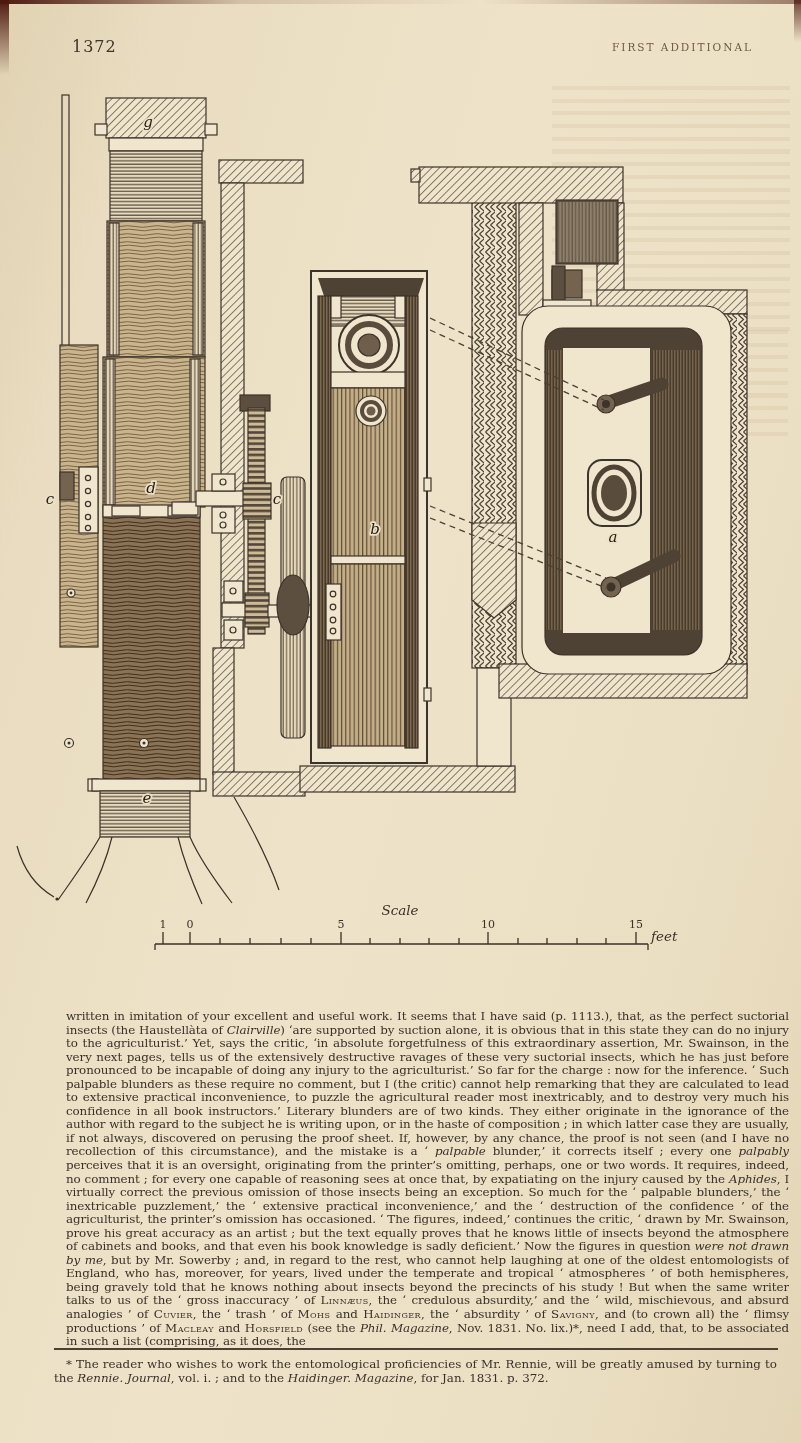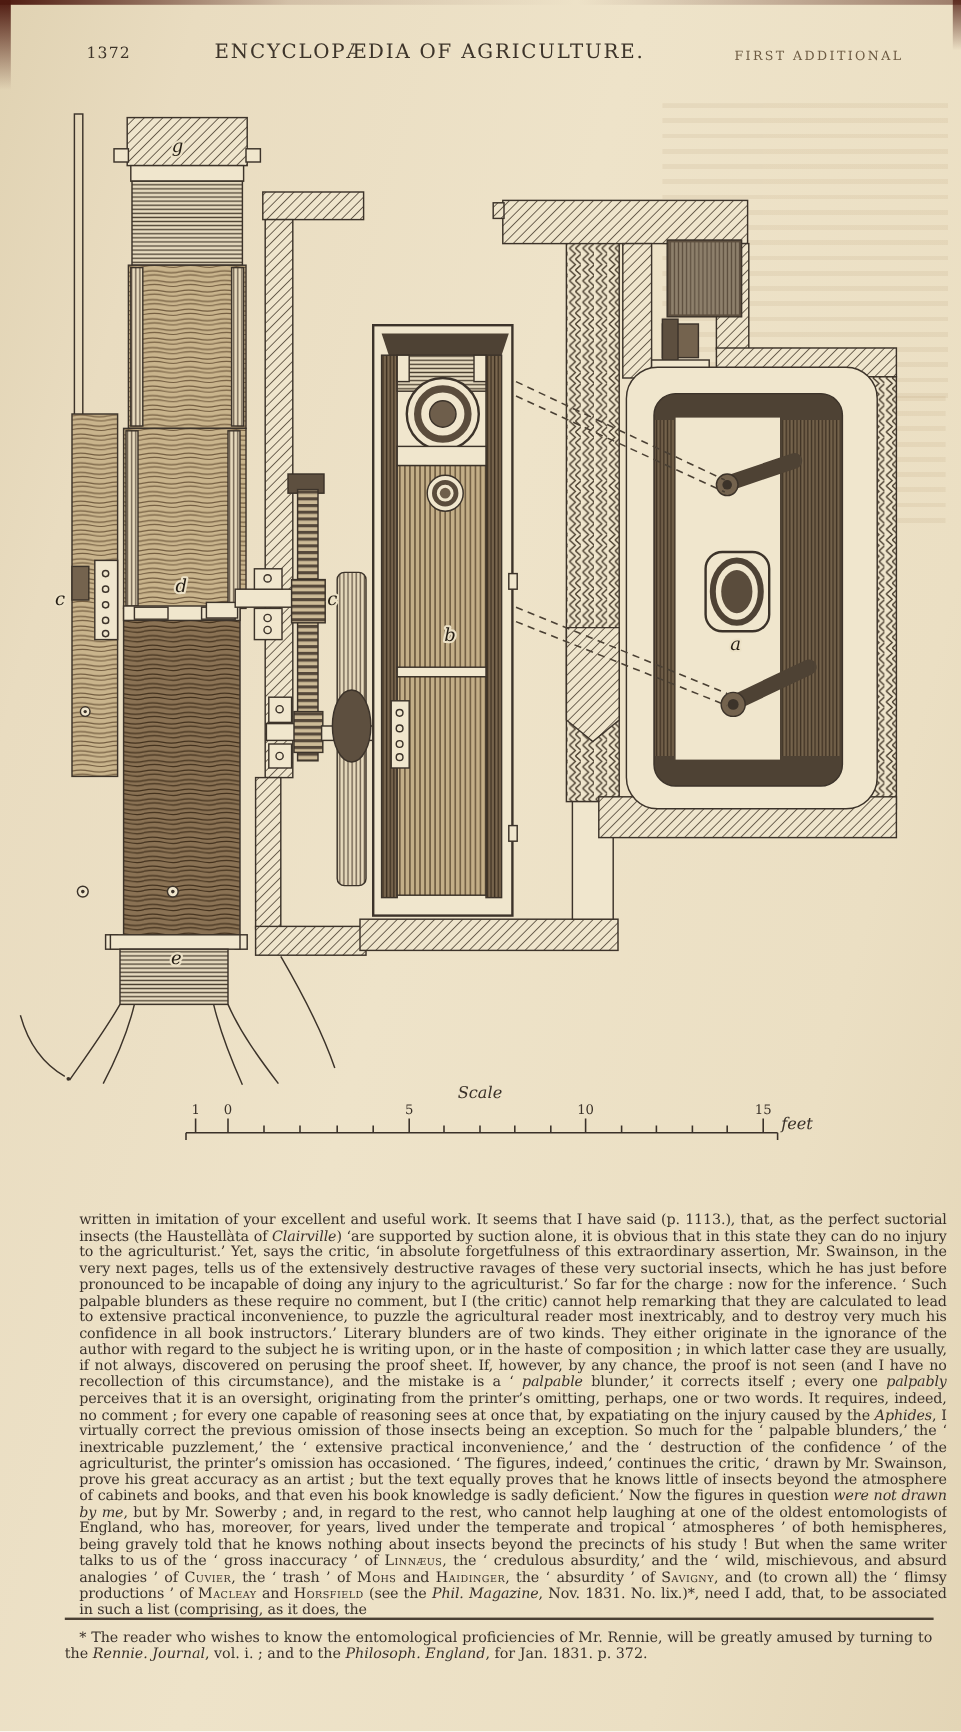--- a/index.html
+++ b/index.html
@@ -2,21 +2,21 @@
 <html><head>
 <meta charset="utf-8">
 <style>
   html,body{margin:0;padding:0;}
   body{width:801px;height:1443px;position:relative;font-family:"DejaVu Serif",serif;}
   .page{position:absolute;inset:0;background:linear-gradient(105deg,#e0d2b2 0%,#e9dcc0 14%,#eee3c9 45%,#ebdfc3 78%,#e3d5b6 100%);overflow:hidden;}
   .edge{position:absolute;pointer-events:none;}
   .edge-left{left:0;top:0;width:9px;height:75px;background:linear-gradient(to bottom,#4e1a10,rgba(78,26,16,0));}
   .edge-right{right:0;top:0;width:7px;height:42px;background:linear-gradient(to bottom,rgba(78,26,16,.8),rgba(78,26,16,0));}
   .edge-top{left:0;top:0;width:100%;height:4px;background:linear-gradient(to right,#4e1a10,rgba(78,26,16,.15) 30%,rgba(78,26,16,0) 60%,rgba(78,26,16,.5));}
-  .hdr-num{position:absolute;left:72px;top:37px;font-size:13px;letter-spacing:1px;color:#3d342a;}
+  .hdr-num{position:absolute;left:72px;top:37px;font-size:16px;letter-spacing:1px;color:#3d342a;}
   .hdr-title{position:absolute;left:178px;top:33px;width:360px;text-align:center;font-size:16.5px;letter-spacing:1.5px;color:#3d342a;white-space:nowrap;}
   .hdr-ed{position:absolute;left:612px;top:41px;font-size:10.5px;letter-spacing:2px;color:#6d5b43;white-space:nowrap;text-align:center;}
   .ghost{position:absolute;opacity:.55;filter:blur(.6px);background:repeating-linear-gradient(to bottom,rgba(146,110,64,.15) 0 4px,rgba(146,110,64,0) 4px 12.7px);}
   .g1{left:552px;top:86px;width:238px;height:250px;}
   .g2{left:630px;top:330px;width:158px;height:108px;}
   svg.fig{position:absolute;left:0;top:60px;}
   svg .s{stroke:#3c332a;stroke-width:1.2px;}
   svg .s2{stroke:#3c332a;stroke-width:2px;}
   svg .pp{fill:#f0e6cd;}
   svg .dk{fill:#4e4234;}
@@ -37,21 +37,20 @@
 </head>
 <body>
 
 <div class="page">
 
   <div class="edge edge-top"></div>
   <div class="edge edge-left"></div>
   <div class="edge edge-right"></div>
 
   <div class="hdr-num">1372</div>
-  <div class="hdr-title">ENCYCLOPÆDIA OF AGRICULTURE.</div>
   <div class="hdr-ed">FIRST ADDITIONAL</div>
 
   <div class="ghost g1"></div>
   <div class="ghost g2"></div>
 
   <svg class="fig" width="801" height="895" viewBox="0 60 801 895">
     <defs>
       <pattern id="ph" patternUnits="userSpaceOnUse" width="5.5" height="5.5" patternTransform="rotate(45)">
         <rect width="5.5" height="5.5" fill="#efe5cc"></rect>
           <line x1="0" y1="0" x2="0" y2="5.5" stroke="#4a3f30" stroke-width="1.3"></line>
@@ -250,15 +249,15 @@
       <text class="sc-n" x="636" y="928" text-anchor="middle" stroke="none">15</text>
       <path d="M155,944 L648,944 M155,944 L155,950 M648,944 L648,950" fill="none"></path>
       <path d="M163,944 V932 M190,944 V932 M341,944 V932 M488,944 V932 M636,944 V932" fill="none"></path>
       <path d="M220,944 V938 M250,944 V938 M281,944 V938 M311,944 V938 M370,944 V938 M400,944 V938 M429,944 V938 M459,944 V938 M518,944 V938 M547,944 V938 M577,944 V938 M606,944 V938" fill="none"></path>
       <text class="sc-t" x="651" y="941" text-anchor="start" stroke="none" font-size="11.5">feet</text>
     </g>
   </svg>
 
   <div class="body-text"><span>written in imitation of your excellent and useful work.  It seems that I have said (p. 1113.), that, as the perfect suctorial insects (the Haustellàta of </span><span class="seg-i">Clairville</span><span>) ‘are supported by suction alone, it is obvious that in this state they can do no injury to the agriculturist.’  Yet, says the critic, ‘in absolute forgetfulness of this extraordinary assertion, Mr. Swainson, in the very next pages, tells us of the extensively destructive ravages of these very suctorial insects, which he has just before pronounced to be incapable of doing any injury to the agriculturist.’  So far for the charge : now for the inference.  ‘ Such palpable blunders as these require no comment, but I (the critic) cannot help remarking that they are calculated to lead to extensive practical inconvenience, to puzzle the agricultural reader most inextricably, and to destroy very much his confidence in all book instructors.’  Literary blunders are of two kinds.  They either originate in the ignorance of the author with regard to the subject he is writing upon, or in the haste of composition ; in which latter case they are usually, if not always, discovered on perusing the proof sheet.  If, however, by any chance, the proof is not seen (and I have no recollection of this circumstance), and the mistake is a ‘ </span><span class="seg-i">palpable</span><span> blunder,’ it corrects itself ; every one </span><span class="seg-i">palpably</span><span> perceives that it is an oversight, originating from the printer’s omitting, perhaps, one or two words.  It requires, indeed, no comment ; for every one capable of reasoning sees at once that, by expatiating on the injury caused by the </span><span class="seg-i">Aphides</span><span>, I virtually correct the previous omission of those insects being an exception.  So much for the ‘ palpable blunders,’ the ‘ inextricable puzzlement,’ the ‘ extensive practical inconvenience,’ and the ‘ destruction of the confidence ’ of the agriculturist, the printer’s omission has occasioned.  ‘ The figures, indeed,’ continues the critic, ‘ drawn by Mr. Swainson, prove his great accuracy as an artist ; but the text equally proves that he knows little of insects beyond the atmosphere of cabinets and books, and that even his book knowledge is sadly deficient.’  Now the figures in question </span><span class="seg-i">were not drawn by me</span><span>, but by Mr. Sowerby ; and, in regard to the rest, who cannot help laughing at one of the oldest entomologists of England, who has, moreover, for years, lived under the temperate and tropical ‘ atmospheres ’ of both hemispheres, being gravely told that he knows nothing about insects beyond the precincts of his study !  But when the same writer talks to us of the ‘ gross inaccuracy ’ of </span><span class="seg-sc">Linnæus</span><span>, the ‘ credulous absurdity,’ and the ‘ wild, mischievous, and absurd analogies ’ of </span><span class="seg-sc">Cuvier</span><span>, the ‘ trash ’ of </span><span class="seg-sc">Mohs</span><span> and </span><span class="seg-sc">Haidinger</span><span>, the ‘ absurdity ’ of </span><span class="seg-sc">Savigny</span><span>, and (to crown all) the ‘ flimsy productions ’ of </span><span class="seg-sc">Macleay</span><span> and </span><span class="seg-sc">Horsfield</span><span> (see the </span><span class="seg-i">Phil. Magazine</span><span>, Nov. 1831. No. lix.)*, need I add, that, to be associated in such a list (comprising, as it does, the</span></div>
   <div class="foot-rule"></div>
-  <div class="footnote"><span>* The reader who wishes to know the entomological proficiencies of Mr. Rennie, will be greatly amused by turning to the </span><span class="seg-i">Rennie. Journal</span><span>, vol. i. ;  and to the </span><span class="seg-i">Philosoph. England</span><span>, for Jan. 1831. p. 372.</span></div>
+  <div class="footnote"><span>* The reader who wishes to work the entomological proficiencies of Mr. Rennie, will be greatly amused by turning to the </span><span class="seg-i">Rennie. Journal</span><span>, vol. i. ;  and to the </span><span class="seg-i">Haidinger. Magazine</span><span>, for Jan. 1831. p. 372.</span></div>
 
 </div>
 
 </body></html>

